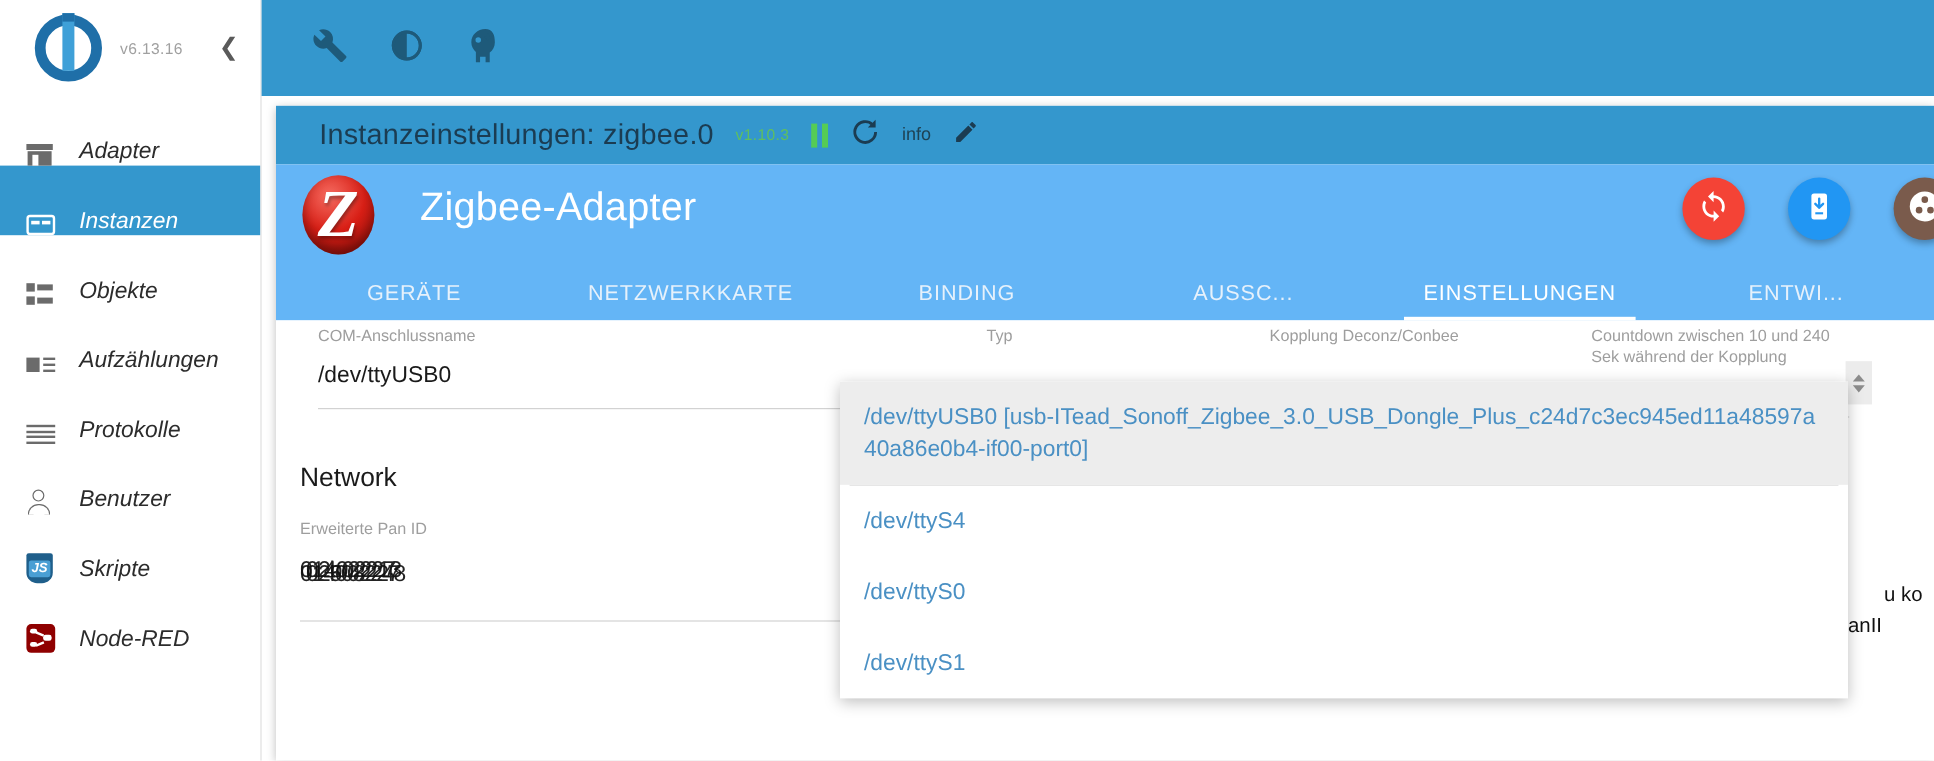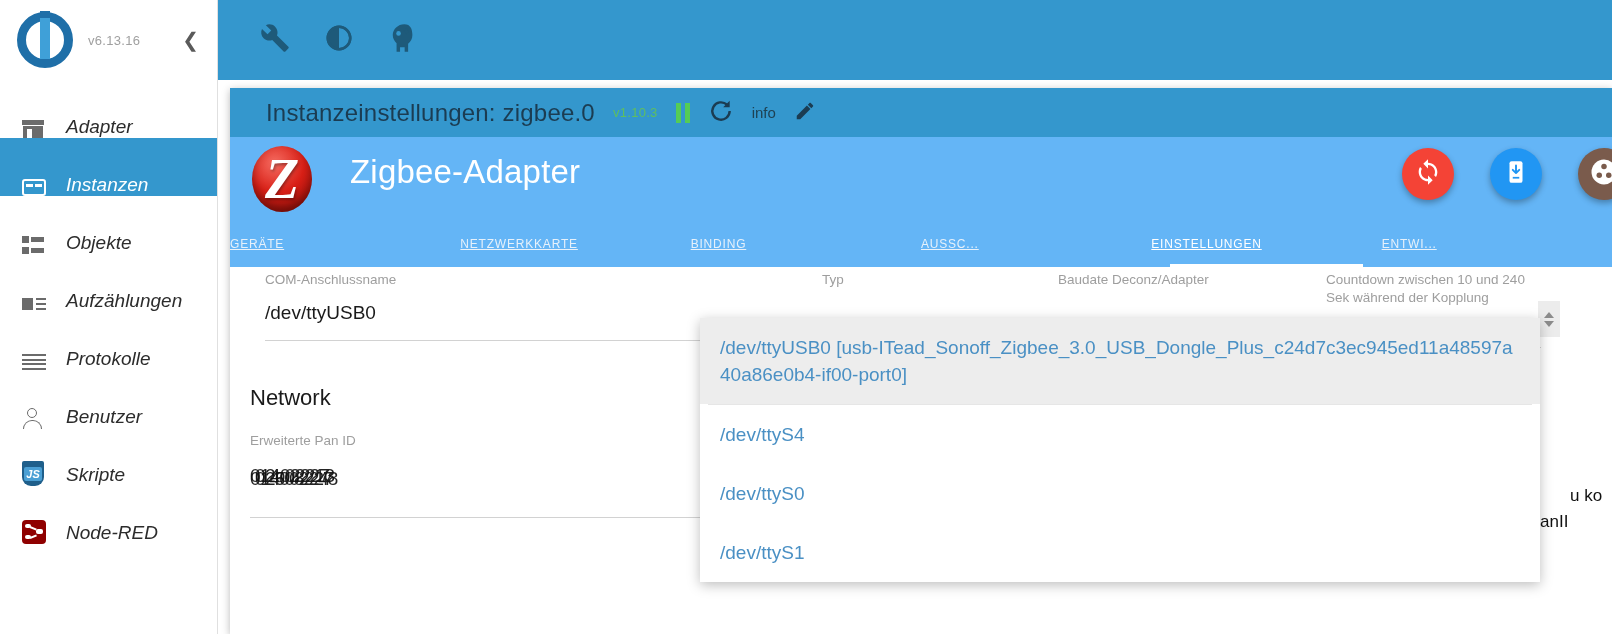--- a/index.html
+++ b/index.html
@@ -29,21 +29,21 @@
     height: 634px;
     background: #ffffff;
     border-right: 1px solid #e0e0e0;
     box-sizing: border-box;
     overflow: hidden;
   }
   .sb-head {
     height: 80px;
     display: flex;
     align-items: center;
-    padding-left: 14px;
+    padding-left: 26px;
     box-sizing: border-box;
   }
   .logo {
     width: 62px; height: 62px;
     position: relative;
     flex: none;
   }
   .logo .ring {
     position: absolute;
     left: 3px; top: 3px;
@@ -266,28 +266,27 @@
     position: absolute;
     left: 0; bottom: 0;
     width: 100%;
     height: 46px;
     display: flex;
   }
   .tab {
     flex: 1;
     display: flex;
     align-items: center;
-    justify-content: flex-start;
+    justify-content: center;
     color: #e6f1fb;
-    font-size: 12px;
+    font-size: 18px;
     letter-spacing: .8px;
     cursor: pointer;
     position: relative;
     white-space: nowrap;
-    text-decoration: underline;
   }
   .tab.active { color: #ffffff; }
   .tab.active:after {
     content: "";
     position: absolute;
     left: 8%; right: 8%;
     bottom: 0;
     height: 3px;
     background: #ffffff;
   }
@@ -585,21 +584,21 @@
     </div>
 
     <div class="body">
 
       <div class="flabel" style="left:35px; top:4px;">COM-Anschlussname</div>
       <div class="fvalue" style="left:35px; top:35px;">/dev/ttyUSB0</div>
       <div class="funder" style="left:35px; top:73px; width:1270px;"></div>
 
       <div class="flabel" style="left:592px; top:4px;">Typ</div>
 
-      <div class="flabel" style="left:828px; top:4px;">Baudate Deconz/Adapter</div>
+      <div class="flabel" style="left:828px; top:4px;">Kopplung Deconz/Conbee</div>
 
       <div class="flabel" style="left:1096px; top:4px; width:215px;">Countdown zwischen 10 und 240 Sek während der Kopplung</div>
 
       <div class="spinner" style="left:1308px; top:34px;">
         <span class="ar up"></span>
         <span class="ar dn"></span>
       </div>
       <div class="funder" style="left:1096px; top:80px; width:215px;"></div>
 
       <div class="sect-h" style="left:20px; top:118px;">Network</div>

